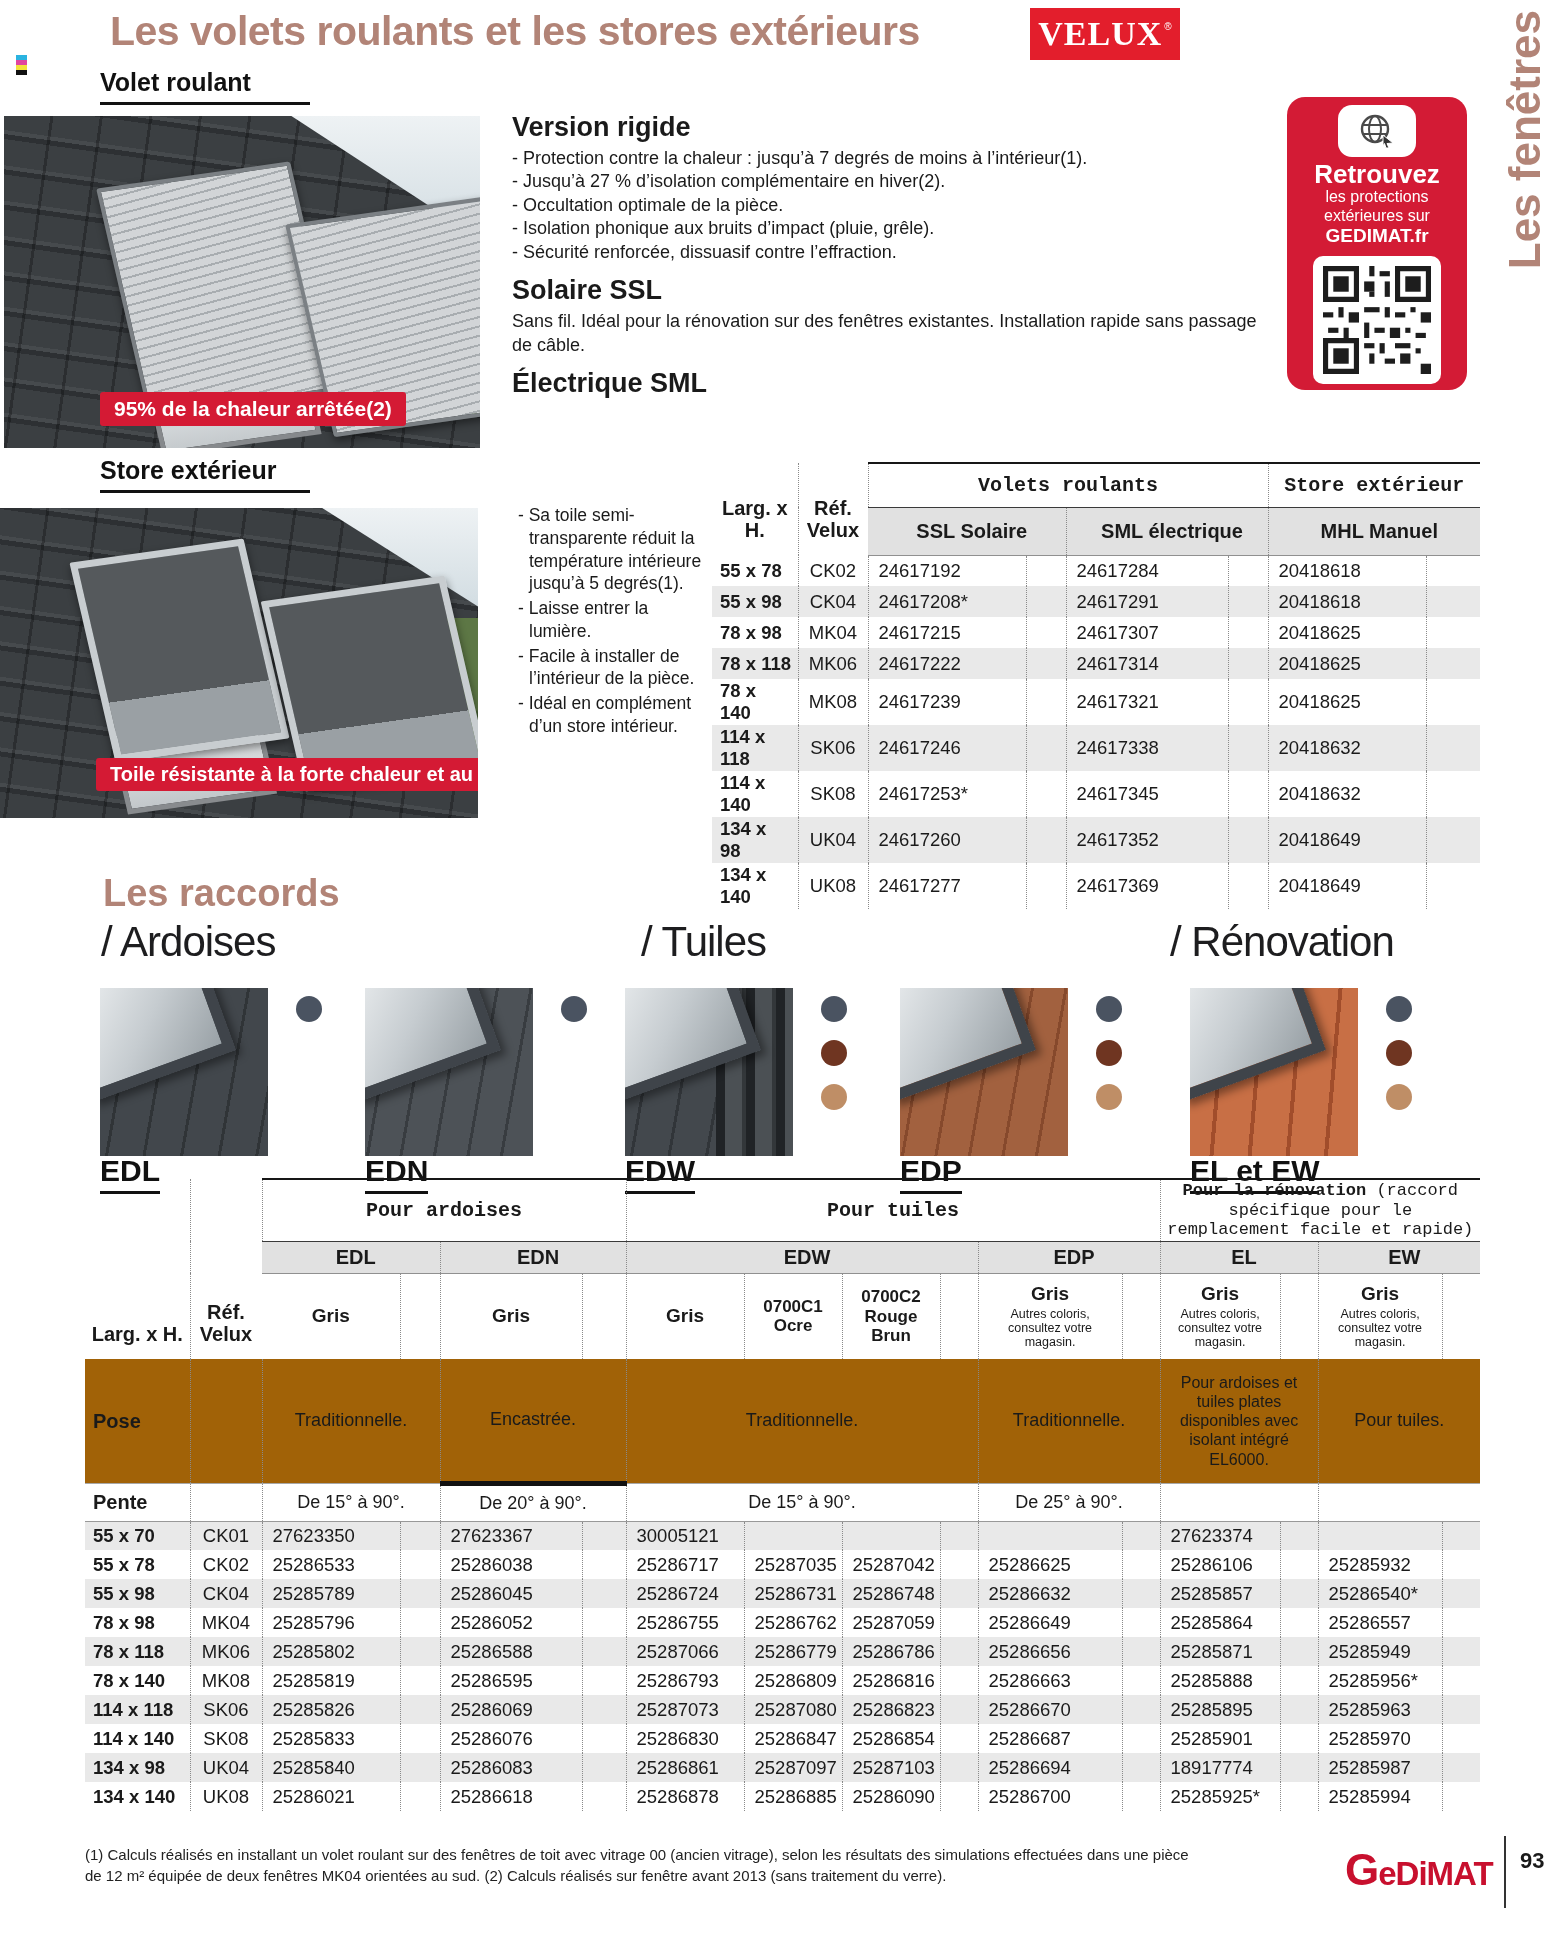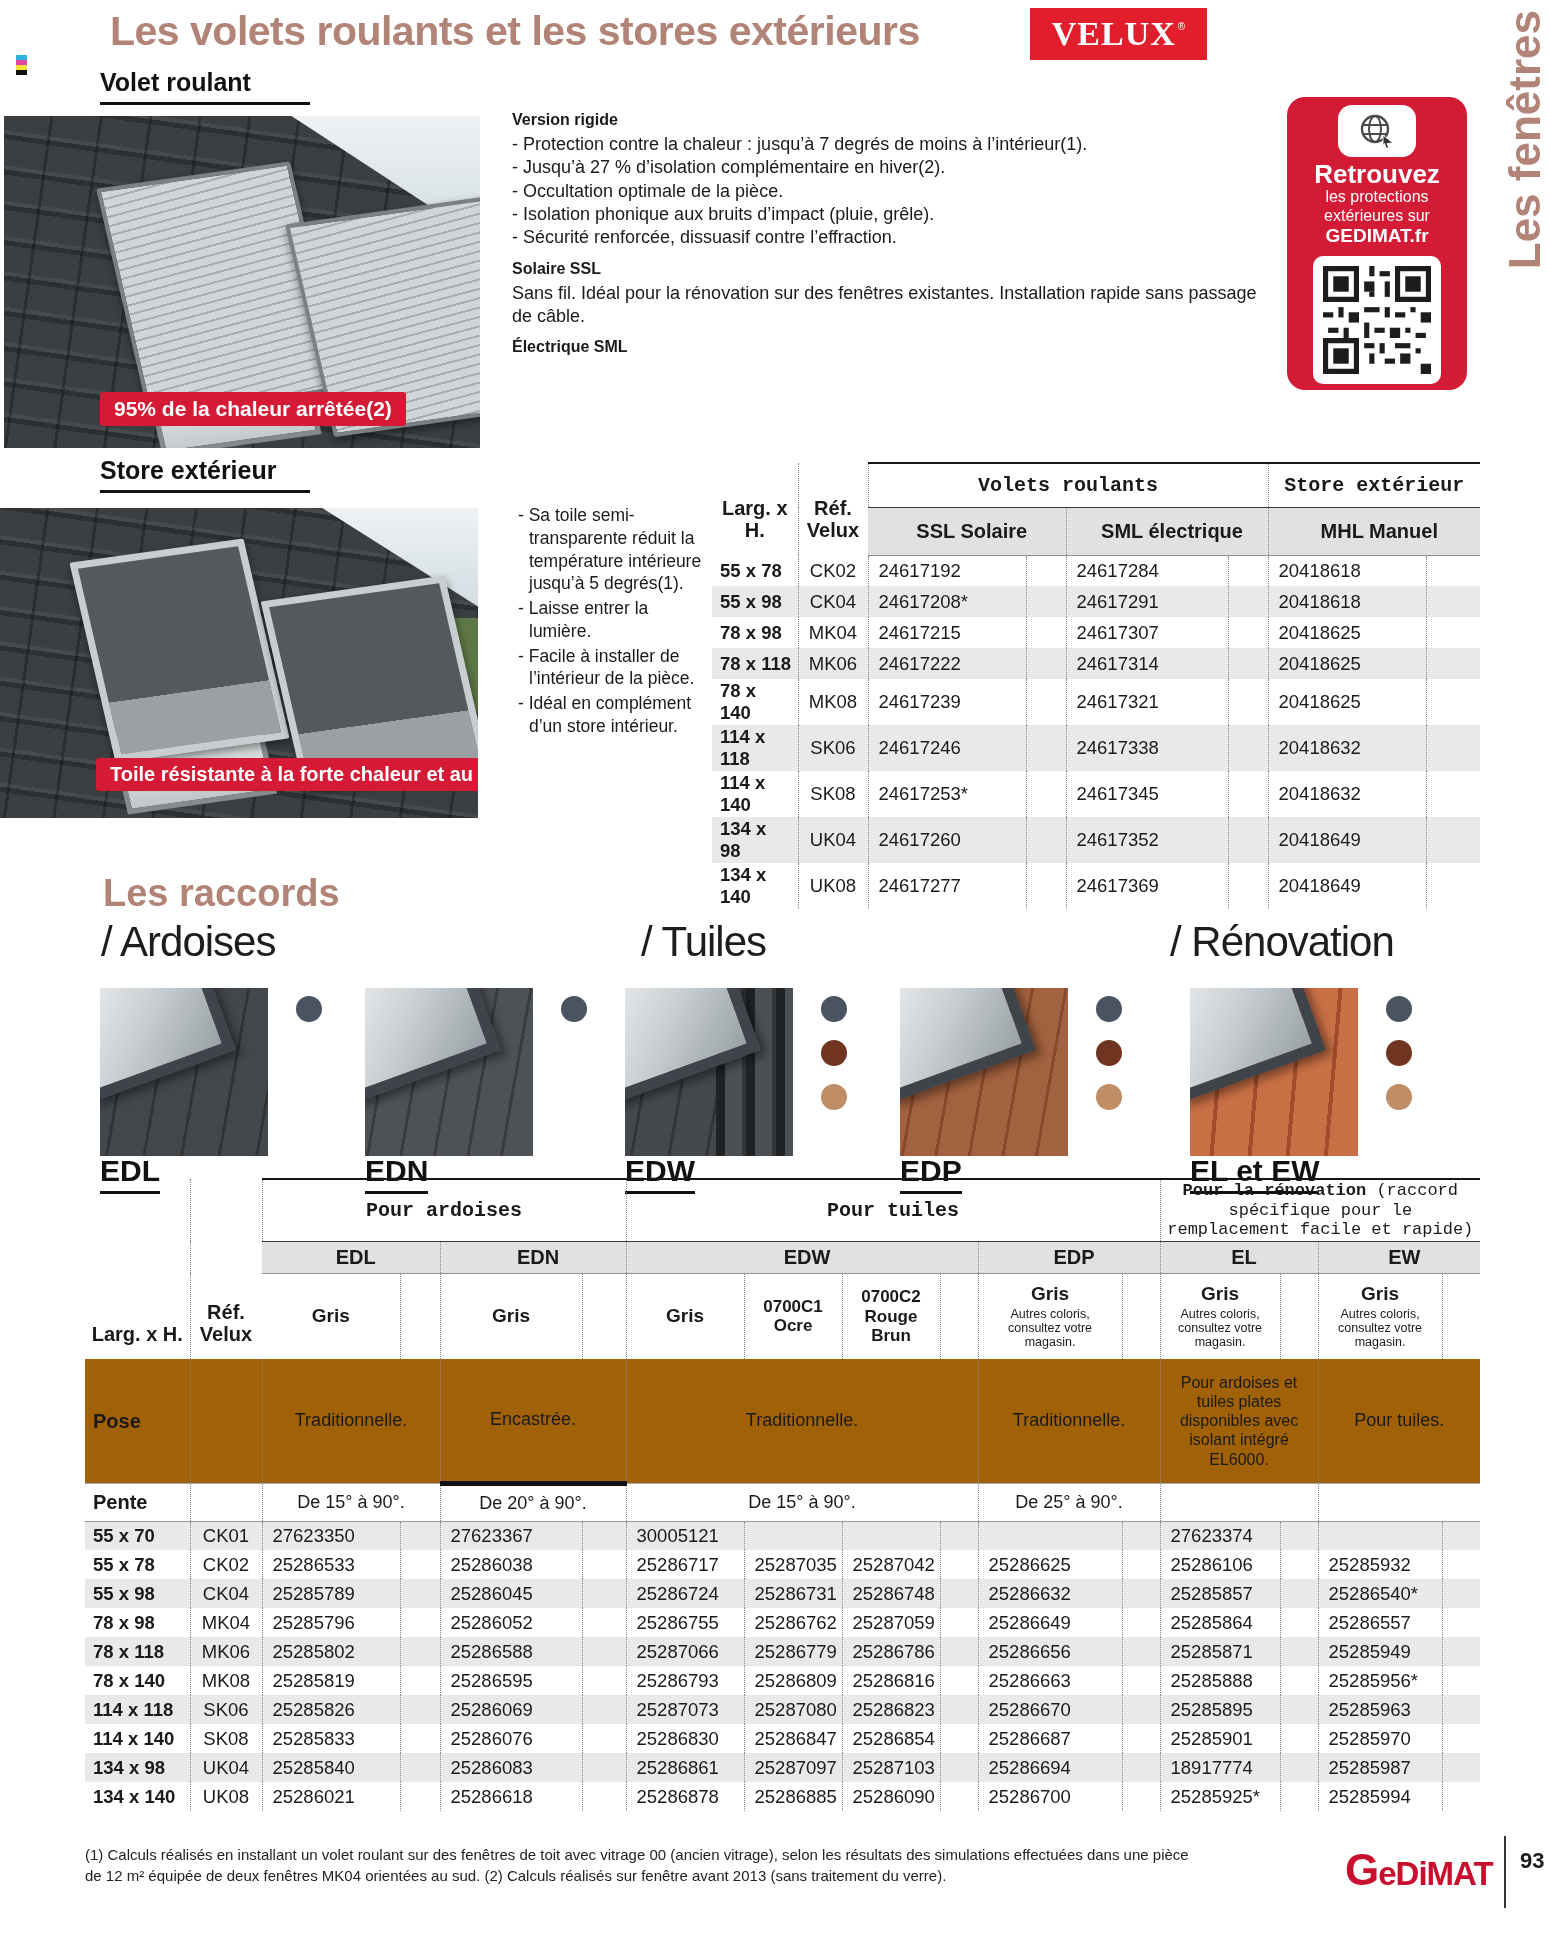--- a/index.html
+++ b/index.html
@@ -7,21 +7,21 @@
   body {
     width:1550px; height:1957px; position:relative; overflow:hidden;
     font-family:"Liberation Sans", sans-serif; color:#1a1a1a;
   }
   .abs { position:absolute; }
 
   
   .reg-mark { left:16px; top:55px; width:11px; }
   .reg-mark div { height:5px; width:11px; }
   .page-title { left:110px; top:8px; font-size:41px; font-weight:bold; color:#b28477; letter-spacing:-0.5px; }
-  .velux-logo { left:1030px; top:8px; width:177px; height:52px; background:#e31e2c;
+  .velux-logo { left:1030px; top:8px; width:150px; height:52px; background:#e31e2c;
     display:flex; align-items:center; justify-content:center; }
   .velux-logo span.word { color:#fff; font-family:"Liberation Serif", serif; font-weight:bold; font-size:34px; letter-spacing:1px; }
   .velux-logo span.reg { color:#fff; font-size:10px; margin-left:2px; margin-top:-16px; }
   .sidebar-label { right:0px; top:10px; writing-mode:vertical-rl; transform:rotate(180deg);
     font-size:44px; font-weight:bold; color:#b28477; }
 
   
   .sec-heading { font-size:25px; font-weight:bold; color:#111;
     border-bottom:3px solid #111; padding-bottom:5px; min-width:210px; display:inline-block; }
   .h-volet { left:100px; top:68px; }
@@ -55,21 +55,21 @@
   .awning-b { left:282px; top:78px; width:185px; height:195px; transform:rotate(-13deg) skewY(5deg); }
   .open-sash { position:absolute; left:118px; top:212px; width:150px; height:85px;
     background:linear-gradient(180deg,#eceeef,#c2c7ca); border:5px solid #888b8e; transform:rotate(-13deg) skewY(5deg); }
   .photo-badge { position:absolute; background:#d41a34; color:#fff; font-weight:bold;
     font-size:21px; padding:5px 14px; border-radius:3px; white-space:nowrap; }
   .badge-volet { left:96px; top:276px; }
   .badge-store { left:96px; top:250px; font-size:20px; }
 
   
   .volet-text { left:512px; top:110px; width:760px; font-size:18px; line-height:1.3; }
-  .volet-text h4 { font-size:16px; font-weight:bold; margin:9px 0 2px; }
+  .volet-text h4 { font-size:27px; font-weight:bold; margin:9px 0 2px; }
   .volet-text h4:first-child { margin-top:0; }
   .bullet { text-indent:-11px; padding-left:11px; }
 
   
   .promo { left:1287px; top:97px; width:180px; height:293px; background:#d31b35; border-radius:18px; text-align:center; }
   .promo .chip { width:78px; height:52px; background:#fff; border-radius:14px; margin:8px auto 4px;
     display:flex; align-items:center; justify-content:center; }
   .promo .l1 { color:#fff; font-weight:bold; font-size:26px; line-height:1.05; }
   .promo .l2 { color:#fff; font-size:16px; line-height:1.15; }
   .promo .l4 { color:#fff; font-weight:bold; font-size:19px; line-height:1.2; }

